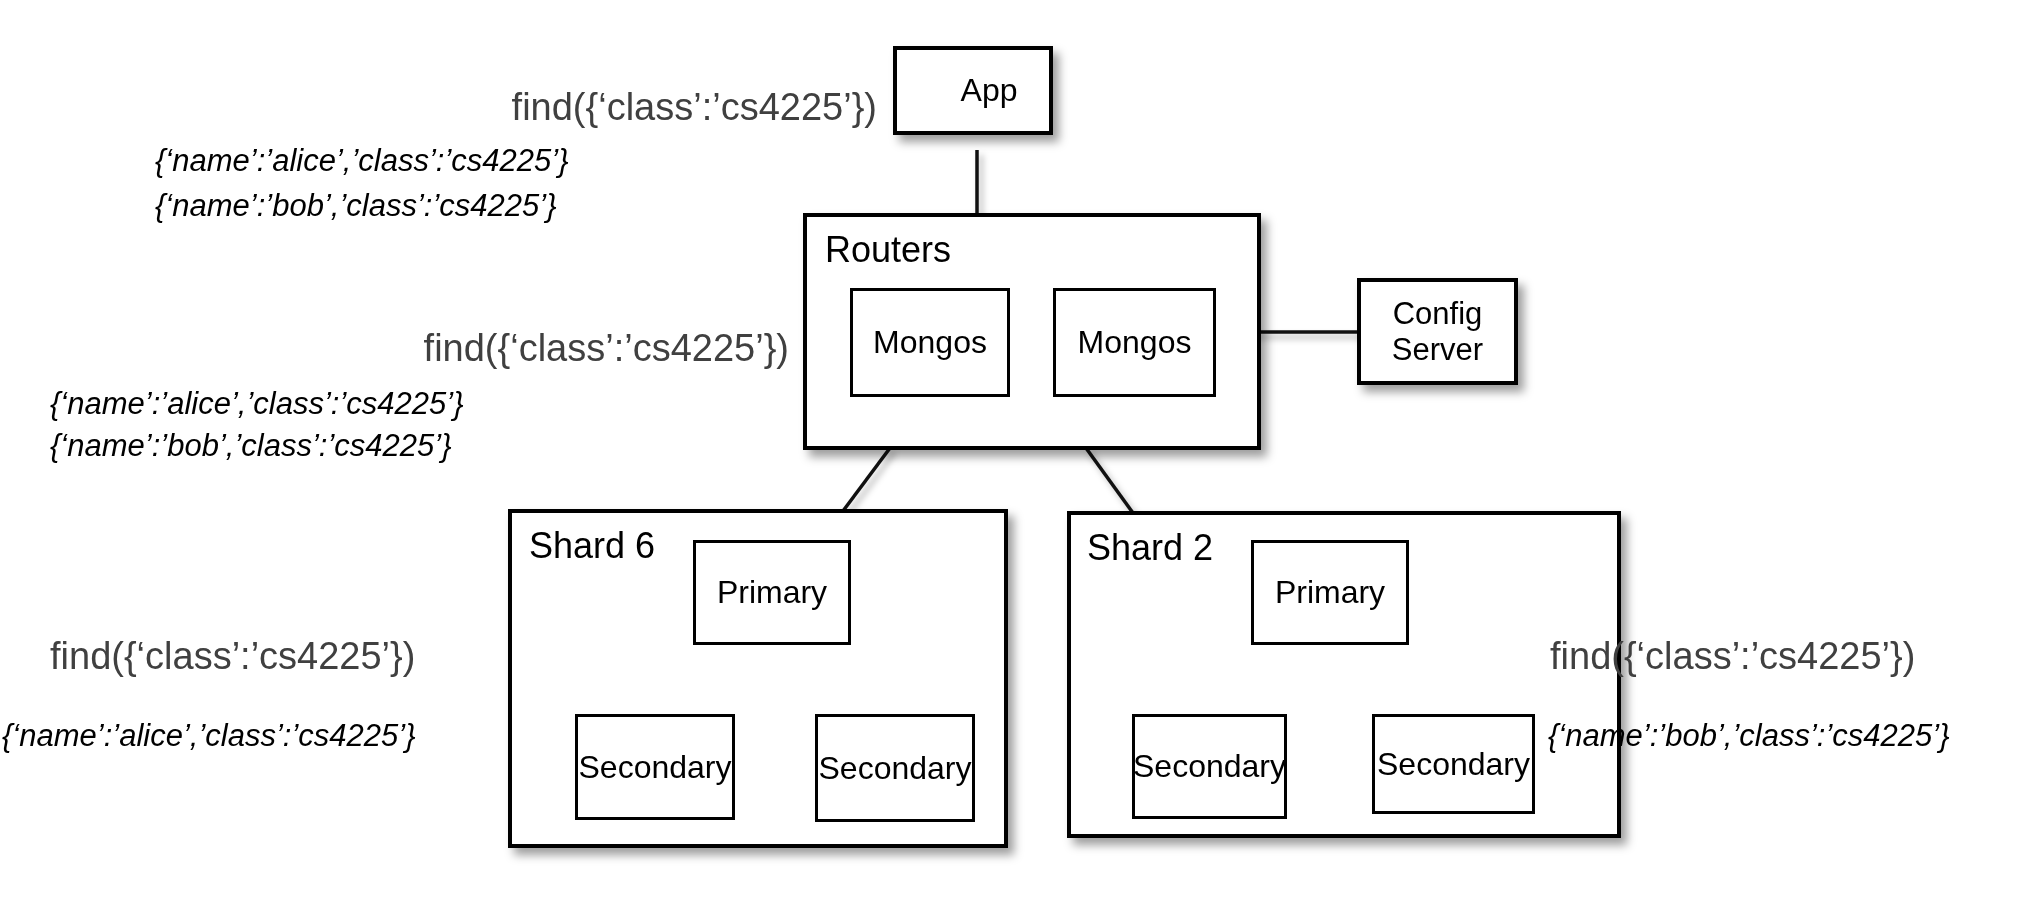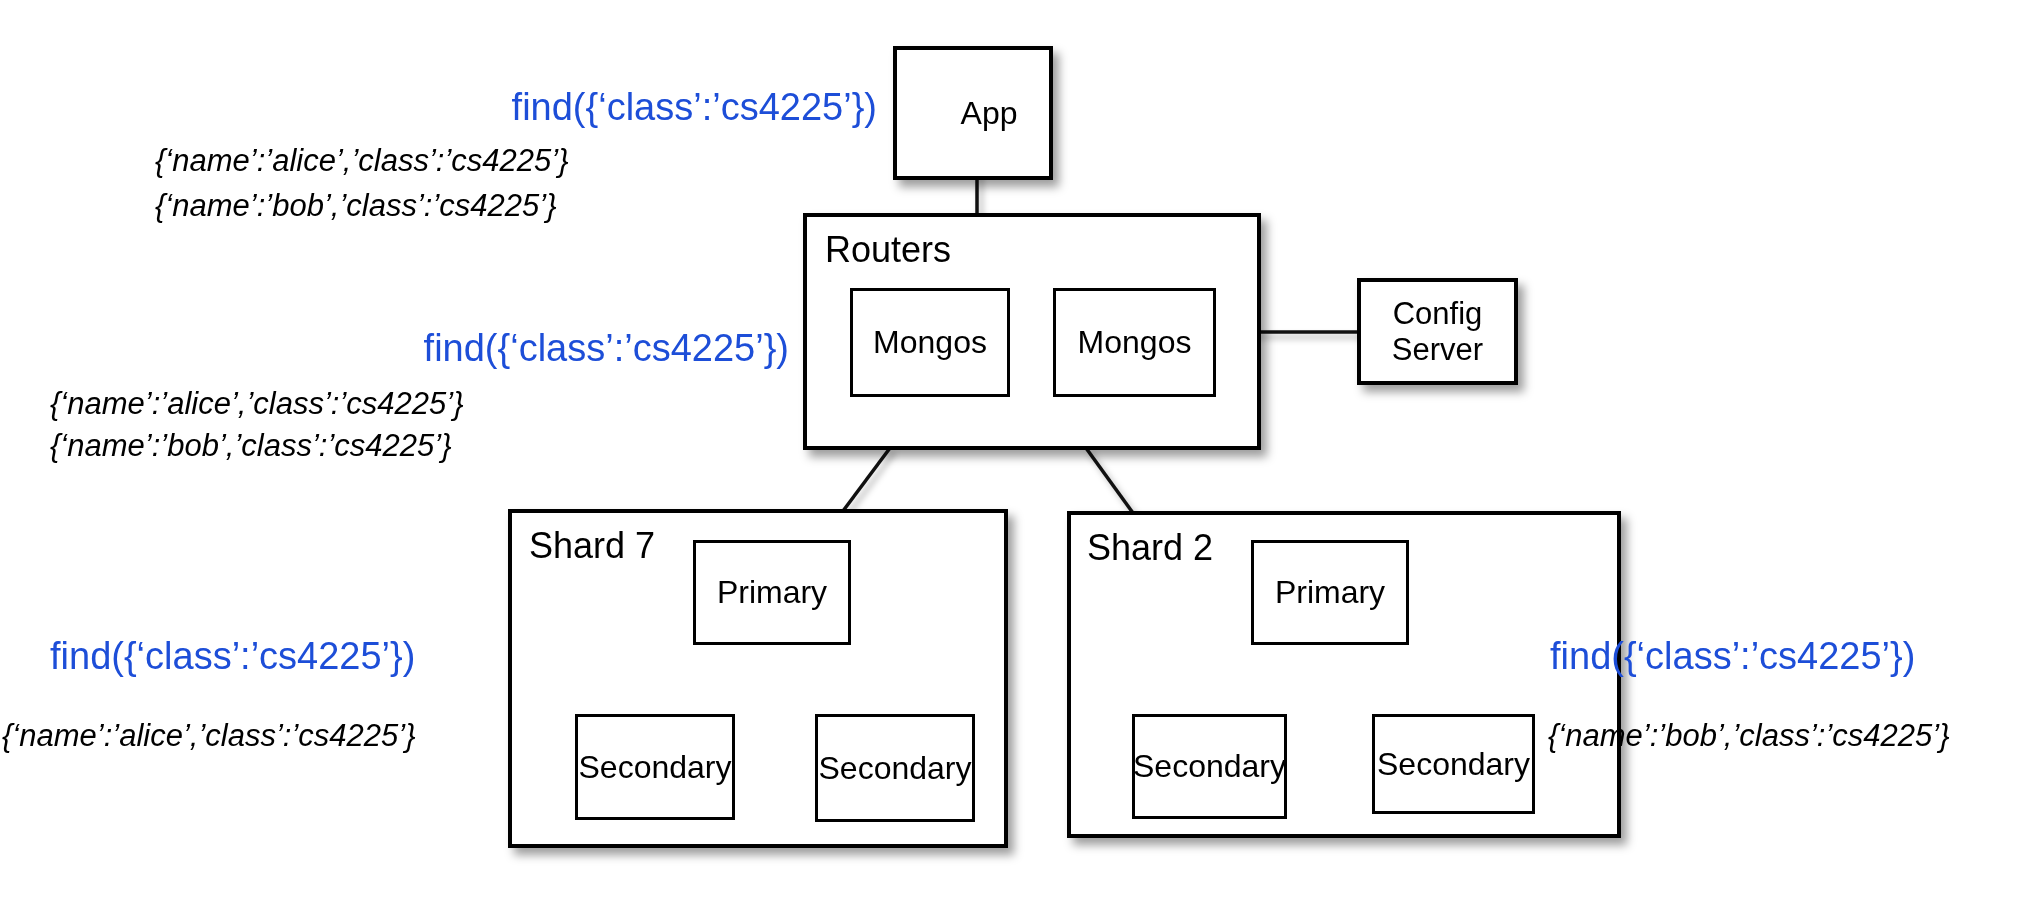--- a/index.html
+++ b/index.html
@@ -13,21 +13,21 @@
     position:absolute;background:#ffffff;border:4px solid #000;
     box-sizing:border-box;display:flex;align-items:center;justify-content:center;
     font-size:32px;line-height:1.15;text-align:center;
     box-shadow:6px 7px 9px rgba(0,0,0,0.38);
   }
   .inner{border-width:3px;box-shadow:none;}
   .group{justify-content:flex-start;align-items:flex-start;margin-left:48px;}
   .group-label{position:absolute;font-size:36px;white-space:nowrap;}
   .pre{white-space:pre-line;}
   .query{
-    position:absolute;color:#1d4ed8;font-size:38px;line-height:46px;
+    position:absolute;color:#404040;font-size:38px;line-height:46px;
     white-space:nowrap;
   }
   .result{
     position:absolute;font-style:italic;font-size:31px;line-height:45px;
     white-space:nowrap;color:#000;
   }
   .result.tight{line-height:42px;}
 </style>
 </head>
 <body>
@@ -38,41 +38,41 @@
     <line x1="977" y1="150" x2="977" y2="216" stroke="#111" stroke-width="3.5"></line>
     <line x1="1210" y1="332" x2="1360" y2="332" stroke="#111" stroke-width="3.5"></line>
     <line x1="890" y1="448" x2="843" y2="511" stroke="#111" stroke-width="3.5"></line>
     <line x1="1086" y1="448" x2="1133" y2="513" stroke="#111" stroke-width="3.5"></line>
     <line x1="690" y1="643" x2="647" y2="716" stroke="#111" stroke-width="3.5"></line>
     <line x1="762" y1="643" x2="808" y2="716" stroke="#111" stroke-width="3.5"></line>
     <line x1="1248" y1="643" x2="1206" y2="716" stroke="#111" stroke-width="3.5"></line>
     <line x1="1318" y1="643" x2="1365" y2="716" stroke="#111" stroke-width="3.5"></line>
   </svg>
 
-  <div class="node" style="left:893px;top:46px;width:160px;height:134px;padding-left:32px;">
+  <div class="node" style="left:893px;top:46px;width:160px;height:89px;padding-left:32px;">
     <span>App</span>
   </div>
 
   <div class="node group" style="left:755px;top:213px;width:458px;height:237px;">
     <span class="group-label" style="left:18px;top:12px;">Routers</span>
     <div class="node inner" style="left:43px;top:71px;width:160px;height:109px;">
       <span>Mongos</span>
     </div>
     <div class="node inner" style="left:246px;top:71px;width:163px;height:109px;">
       <span>Mongos</span>
     </div>
   </div>
 
   <div class="node" style="left:1357px;top:278px;width:161px;height:107px;font-size:31px;align-items:center;">
     <span class="pre">Config
 Server</span>
   </div>
 
   <div class="node group" style="left:460px;top:509px;width:500px;height:339px;">
-    <span class="group-label" style="left:17px;top:12px;">Shard 7</span>
+    <span class="group-label" style="left:17px;top:12px;">Shard 6</span>
     <div class="node inner" style="left:181px;top:27px;width:158px;height:105px;">
       <span>Primary</span>
     </div>
     <div class="node inner" style="left:63px;top:201px;width:160px;height:106px;">
       <span>Secondary</span>
     </div>
     <div class="node inner" style="left:303px;top:201px;width:160px;height:108px;">
       <span>Secondary</span>
     </div>
   </div>

